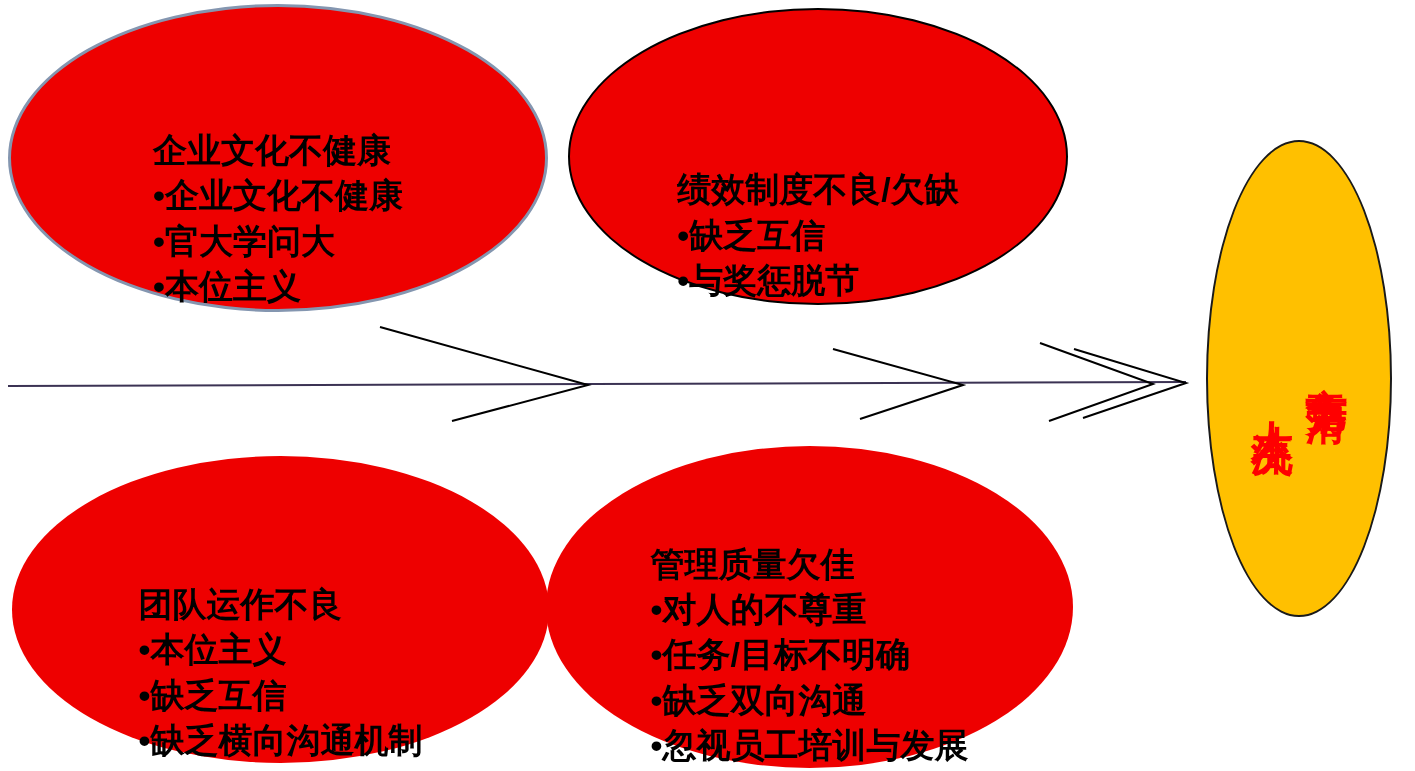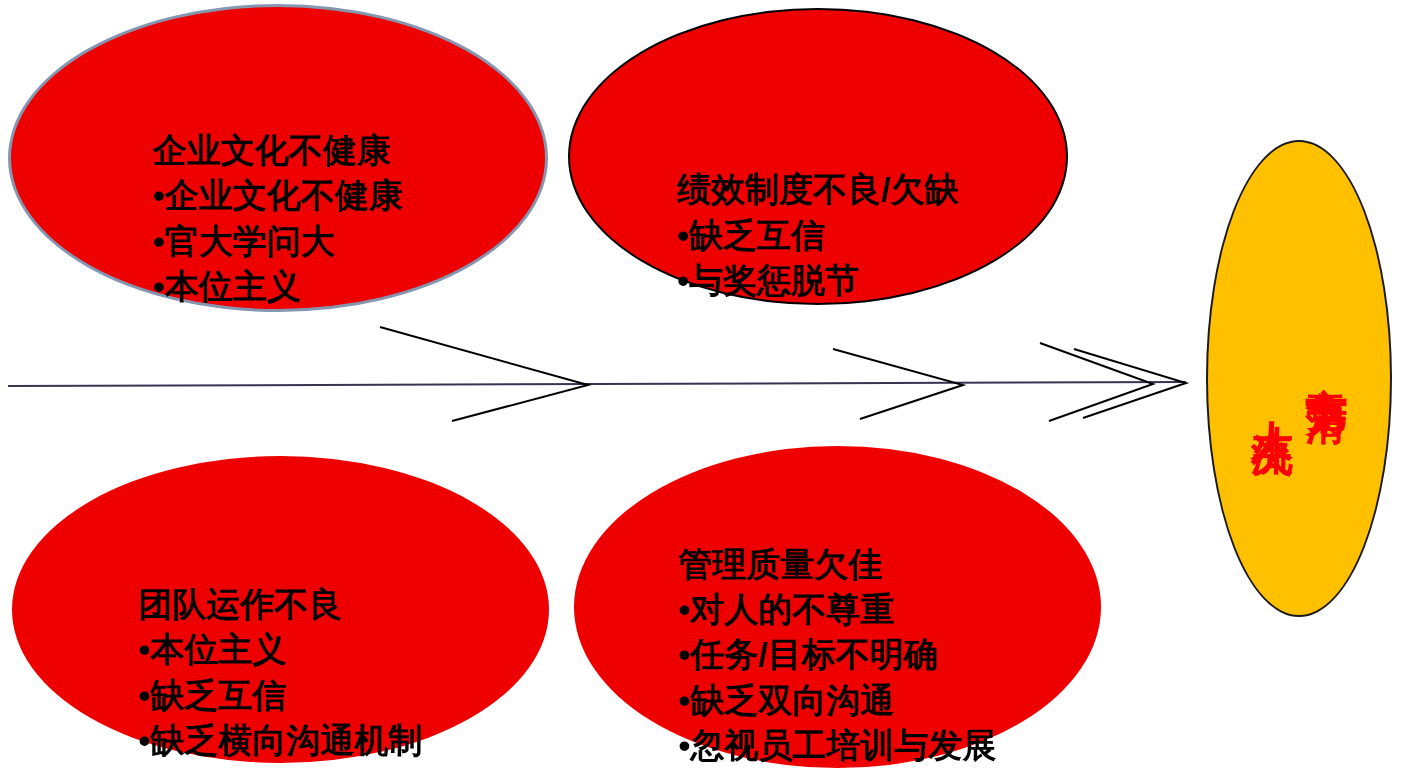--- a/index.html
+++ b/index.html
@@ -34,21 +34,21 @@
     box-sizing: border-box;
   }
   .cause {
     background: #EE0000;
     color: #000000;
     align-items: flex-end;
   }
   .cause.tl { left: 8px;   top: 4px;   width: 540px; height: 308px; border: 3px solid #8496B0; }
   .cause.tm { left: 568px; top: 8px;   width: 500px; height: 297px; border: 2px solid #000000; }
   .cause.bl { left: 12px;  top: 456px; width: 537px; height: 307px; }
-  .cause.bm { left: 574px; top: 446px; width: 527px; height: 322px; }
+  .cause.bm { left: 546px; top: 446px; width: 527px; height: 322px; }
   .cause-text {
     font-size: 34px;
     font-weight: bold;
     line-height: 1.33;
     text-align: left;
     white-space: nowrap;
   }
   .effect {
     left: 1206px;
     top: 140px;

